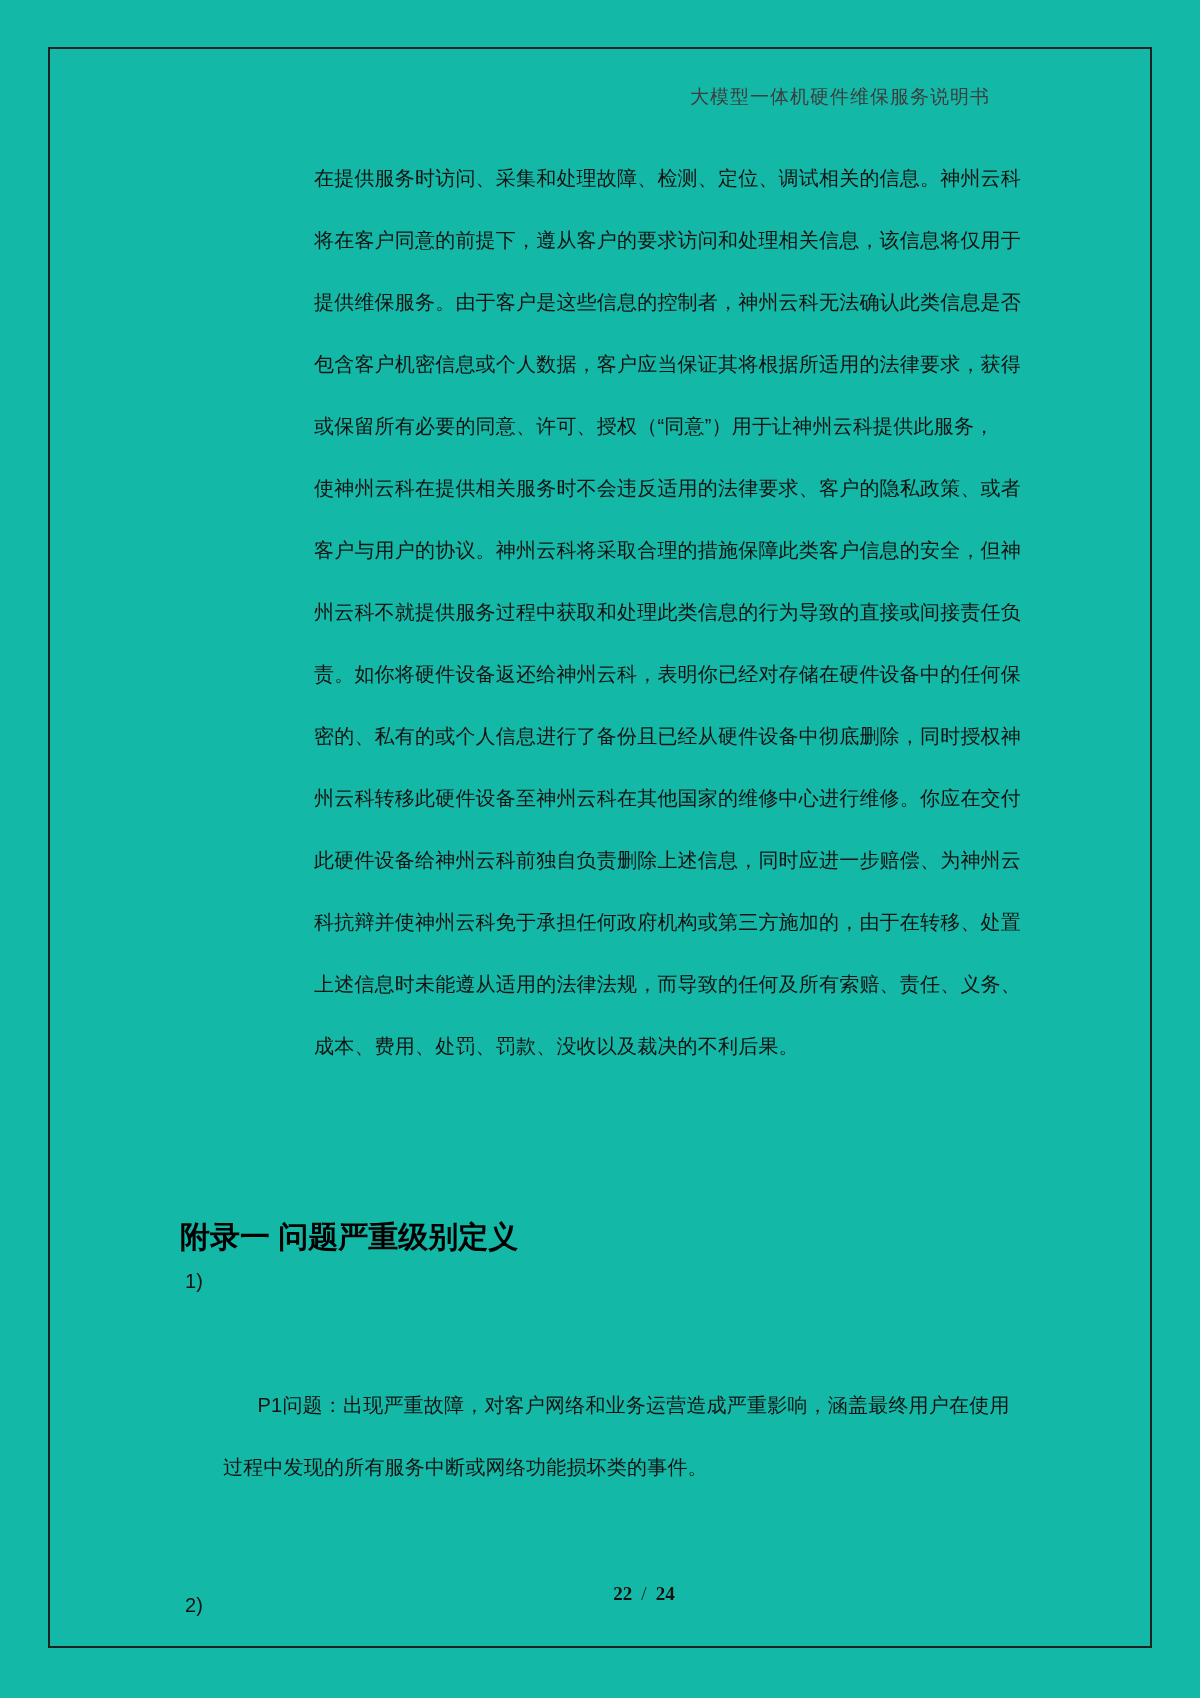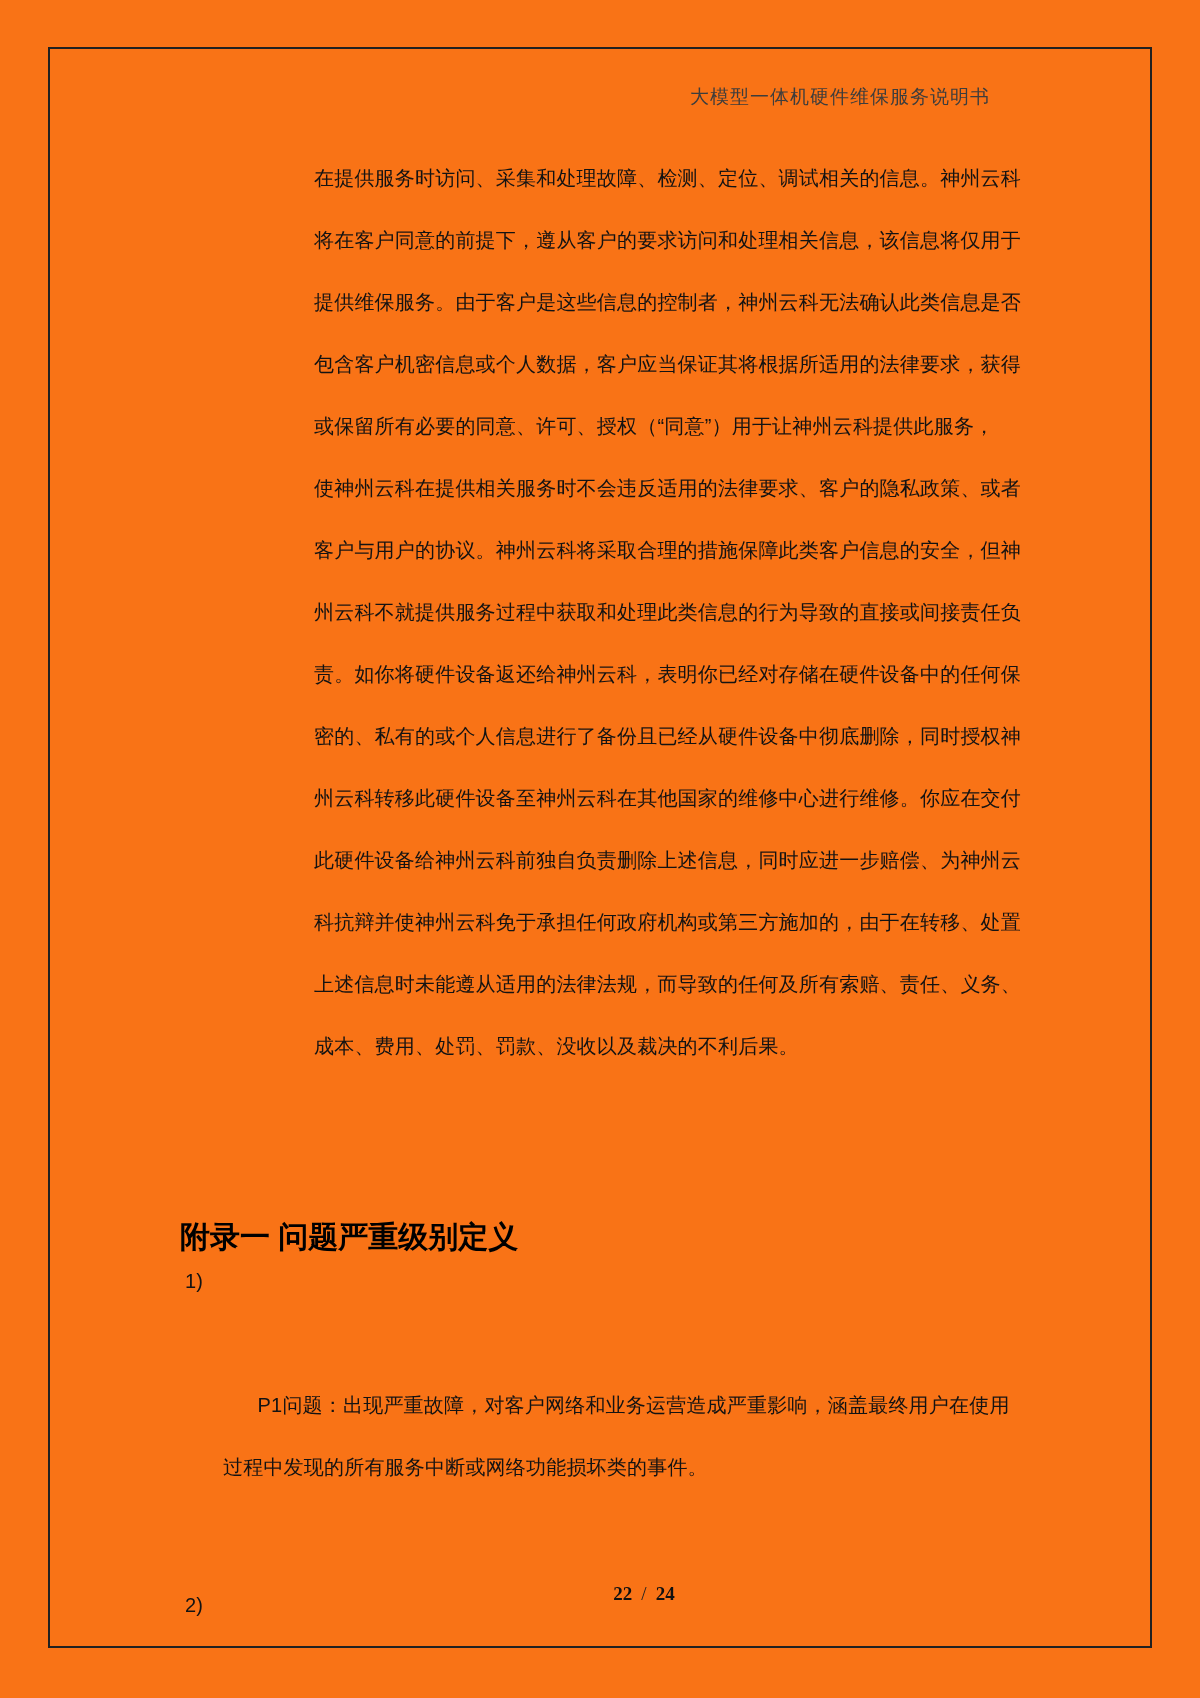--- a/index.html
+++ b/index.html
@@ -4,21 +4,21 @@
 <style>
   html, body {
     margin: 0;
     padding: 0;
     background: #ffffff;
   }
   .page {
     position: relative;
     width: 1200px;
     height: 1698px;
-    background: #f97316;
+    background: #14b8a6;
     overflow: hidden;
     font-family: "Liberation Sans", "DejaVu Sans", sans-serif;
   }
   .border-frame {
     position: absolute;
     left: 48px;
     top: 47px;
     width: 1100px;
     height: 1597px;
     border: 2px solid #212121;

